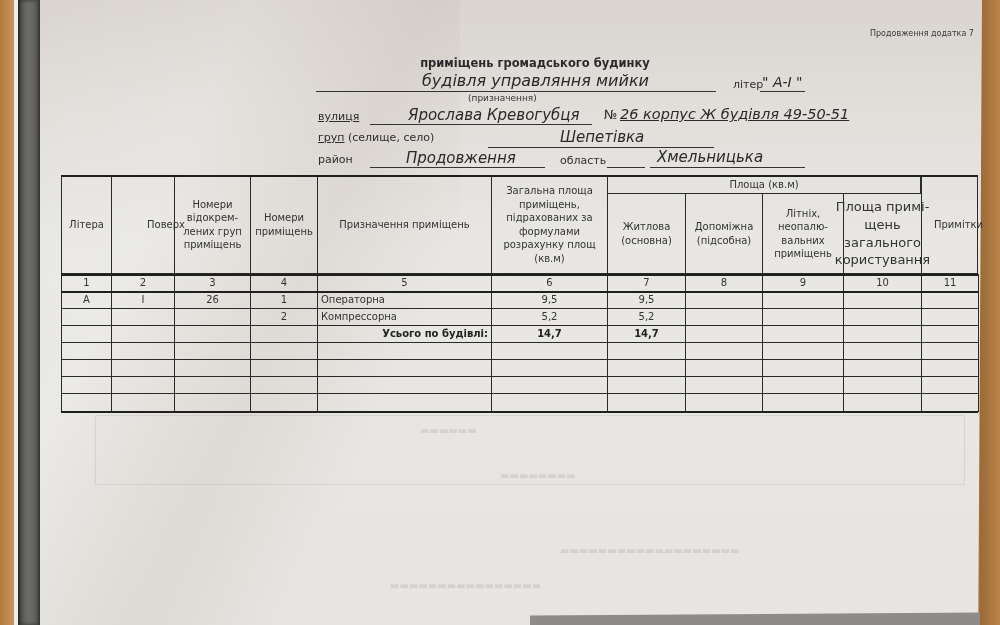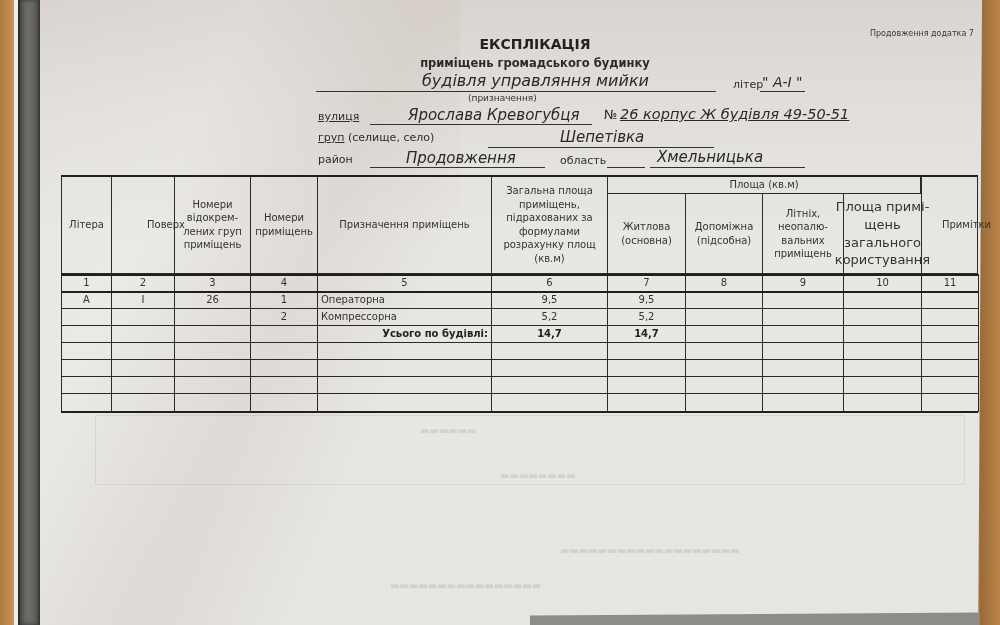--- a/index.html
+++ b/index.html
@@ -107,21 +107,20 @@
 
   <div class="faded-box" style="left:95px;top:415px;width:870px;height:70px;"></div>
   <div class="faded" style="left:420px;top:425px;">▬▬▬▬▬▬</div>
   <div class="faded" style="left:500px;top:470px;">▬▬▬▬▬▬▬▬</div>
   <div class="faded" style="left:560px;top:545px;">▬▬▬▬▬▬▬▬▬▬▬▬▬▬▬▬▬▬▬</div>
   <div class="faded" style="left:390px;top:580px;">▬▬▬▬▬▬▬▬▬▬▬▬▬▬▬▬</div>
 
   <div class="bottom-strip"></div>
 
   <div class="appendix-note">Продовження додатка 7</div>
-  <div class="title">ЕКСПЛІКАЦІЯ</div>
   <div class="subtitle">приміщень громадського будинку</div>
 
   <div class="field-line" style="left:316px;top:91px;width:400px;"></div>
   <div class="hand" style="left:422px;top:71px;font-size:16px;">будівля управляння мийки</div>
   <div class="small-caption" style="left:468px;top:93px;">(призначення)</div>
   <div class="lbl" style="left:733px;top:78px;">літер</div>
   <div class="field-line" style="left:760px;top:91px;width:45px;"></div>
   <div class="hand" style="left:762px;top:74px;font-size:14px;">" А-І "</div>
 
   <div class="lbl" style="left:318px;top:110px;"><u>вулиця</u></div>
@@ -148,21 +147,21 @@
     <div class="cell" style="left:50px;top:0;width:64px;height:99px;padding-left:48px;">Поверх</div>
     <div class="cell" style="left:113px;top:0;width:77px;height:99px;text-align:center;">Номери відокрем-лених груп приміщень</div>
     <div class="cell" style="left:189px;top:0;width:68px;height:99px;">Номери приміщень</div>
     <div class="cell" style="left:256px;top:0;width:175px;height:99px;">Призначення приміщень</div>
     <div class="cell" style="left:430px;top:0;width:117px;height:99px;padding:0 6px;">Загальна площа приміщень, підрахованих за формулами розрахунку площ (кв.м)</div>
     <div class="cell" style="left:546px;top:0;width:314px;height:19px;">Площа (кв.м)</div>
     <div class="cell" style="left:546px;top:18px;width:79px;height:81px;">Житлова (основна)</div>
     <div class="cell" style="left:624px;top:18px;width:78px;height:81px;">Допоміжна (підсобна)</div>
     <div class="cell" style="left:701px;top:18px;width:82px;height:81px;">Літніх, неопалю-вальних приміщень</div>
     <div class="cell" style="left:782px;top:18px;width:79px;height:81px;font-size:13px;">Площа примі-щень загального користування</div>
-    <div class="cell" style="left:860px;top:0;width:57px;height:99px;justify-content:flex-start;padding-left:20px;">Примітки</div>
+    <div class="cell" style="left:860px;top:0;width:57px;height:99px;justify-content:flex-start;padding-left:12px;">Примітки</div>
 
     <div id="colnums">
         <div class="cell" style="left: 0px; top: 99px; width: 51px; height: 18px;">1</div>
         <div class="cell" style="left: 50px; top: 99px; width: 64px; height: 18px;">2</div>
         <div class="cell" style="left: 113px; top: 99px; width: 77px; height: 18px;">3</div>
         <div class="cell" style="left: 189px; top: 99px; width: 68px; height: 18px;">4</div>
         <div class="cell" style="left: 256px; top: 99px; width: 175px; height: 18px;">5</div>
         <div class="cell" style="left: 430px; top: 99px; width: 117px; height: 18px;">6</div>
         <div class="cell" style="left: 546px; top: 99px; width: 79px; height: 18px;">7</div>
         <div class="cell" style="left: 624px; top: 99px; width: 78px; height: 18px;">8</div>

